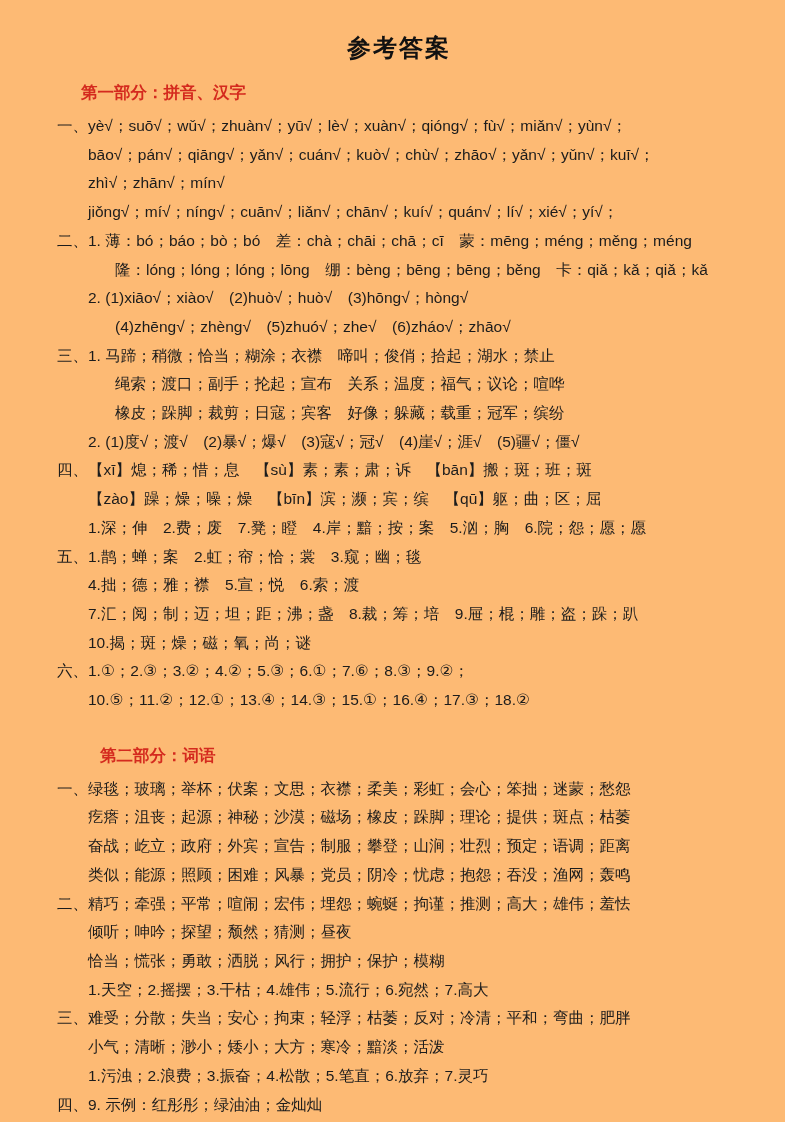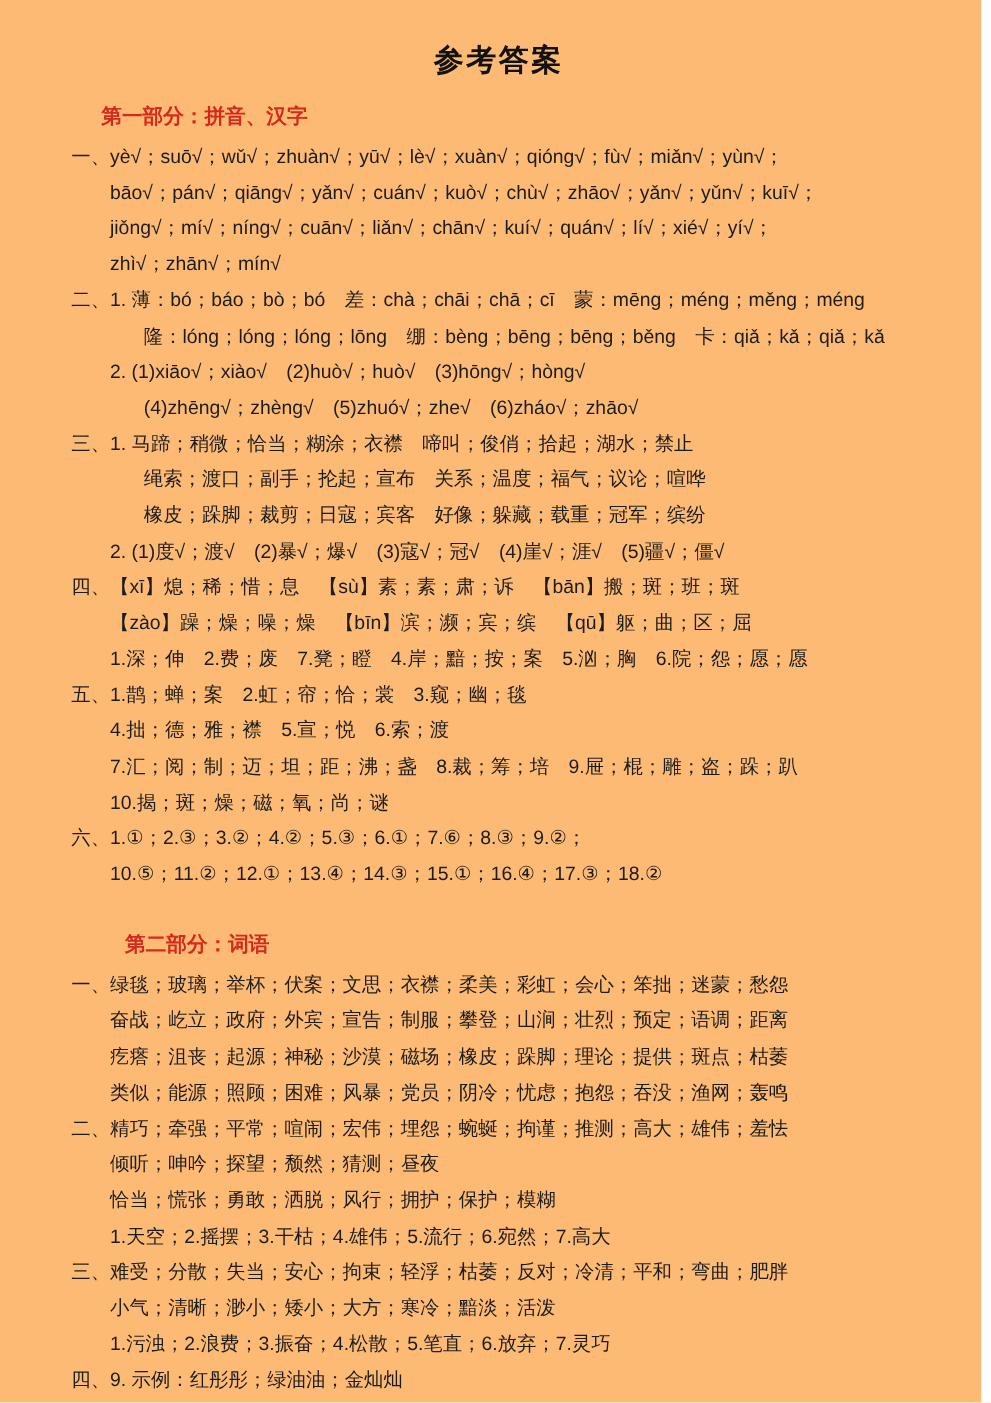--- a/index.html
+++ b/index.html
@@ -52,22 +52,22 @@
 </head>
 <body>
 
 <main class="page">
   <h1 class="doc-title">参考答案</h1>
   <div id="sections-root">
       <section class="section">
         <h2 class="section-heading" style="color: rgb(212, 42, 30); margin-left: 24px;">第一部分：拼音、汉字</h2>
         <p class="answer-line indent-0">一、yè√；suō√；wǔ√；zhuàn√；yū√；lè√；xuàn√；qióng√；fù√；miǎn√；yùn√；</p>
         <p class="answer-line indent-1">bāo√；pán√；qiāng√；yǎn√；cuán√；kuò√；chù√；zhāo√；yǎn√；yǔn√；kuī√；</p>
+        <p class="answer-line indent-1">zhì√；zhān√；mín√</p>
         <p class="answer-line indent-1">jiǒng√；mí√；níng√；cuān√；liǎn√；chān√；kuí√；quán√；lí√；xié√；yí√；</p>
-        <p class="answer-line indent-1">zhì√；zhān√；mín√</p>
         <p class="answer-line indent-0">二、1. 薄：bó；báo；bò；bó　差：chà；chāi；chā；cī　蒙：mēng；méng；měng；méng</p>
         <p class="answer-line indent-2">隆：lóng；lóng；lóng；lōng　绷：bèng；bēng；bēng；běng　卡：qiǎ；kǎ；qiǎ；kǎ</p>
         <p class="answer-line indent-1">2. (1)xiāo√；xiào√　(2)huò√；huò√　(3)hōng√；hòng√</p>
         <p class="answer-line indent-2">(4)zhēng√；zhèng√　(5)zhuó√；zhe√　(6)zháo√；zhāo√</p>
         <p class="answer-line indent-0">三、1. 马蹄；稍微；恰当；糊涂；衣襟　啼叫；俊俏；拾起；湖水；禁止</p>
         <p class="answer-line indent-2">绳索；渡口；副手；抡起；宣布　关系；温度；福气；议论；喧哗</p>
         <p class="answer-line indent-2">橡皮；跺脚；裁剪；日寇；宾客　好像；躲藏；载重；冠军；缤纷</p>
         <p class="answer-line indent-1">2. (1)度√；渡√　(2)暴√；爆√　(3)寇√；冠√　(4)崖√；涯√　(5)疆√；僵√</p>
         <p class="answer-line indent-0">四、【xī】熄；稀；惜；息　【sù】素；素；肃；诉　【bān】搬；斑；班；斑</p>
         <p class="answer-line indent-1">【zào】躁；燥；噪；燥　【bīn】滨；濒；宾；缤　【qū】躯；曲；区；屈</p>
@@ -75,22 +75,22 @@
         <p class="answer-line indent-0">五、1.鹊；蝉；案　2.虹；帘；恰；裳　3.窥；幽；毯</p>
         <p class="answer-line indent-1">4.拙；德；雅；襟　5.宣；悦　6.索；渡</p>
         <p class="answer-line indent-1">7.汇；阅；制；迈；坦；距；沸；盏　8.裁；筹；培　9.屉；棍；雕；盗；跺；趴</p>
         <p class="answer-line indent-1">10.揭；斑；燥；磁；氧；尚；谜</p>
         <p class="answer-line indent-0">六、1.①；2.③；3.②；4.②；5.③；6.①；7.⑥；8.③；9.②；</p>
         <p class="answer-line indent-1">10.⑤；11.②；12.①；13.④；14.③；15.①；16.④；17.③；18.②</p>
       </section>
       <section class="section">
         <h2 class="section-heading" style="color: rgb(212, 42, 30); margin-left: 43px;">第二部分：词语</h2>
         <p class="answer-line indent-0">一、绿毯；玻璃；举杯；伏案；文思；衣襟；柔美；彩虹；会心；笨拙；迷蒙；愁怨</p>
+        <p class="answer-line indent-1">疙瘩；沮丧；起源；神秘；沙漠；磁场；橡皮；跺脚；理论；提供；斑点；枯萎</p>
         <p class="answer-line indent-1">奋战；屹立；政府；外宾；宣告；制服；攀登；山涧；壮烈；预定；语调；距离</p>
-        <p class="answer-line indent-1">疙瘩；沮丧；起源；神秘；沙漠；磁场；橡皮；跺脚；理论；提供；斑点；枯萎</p>
         <p class="answer-line indent-1">类似；能源；照顾；困难；风暴；党员；阴冷；忧虑；抱怨；吞没；渔网；轰鸣</p>
         <p class="answer-line indent-0">二、精巧；牵强；平常；喧闹；宏伟；埋怨；蜿蜒；拘谨；推测；高大；雄伟；羞怯</p>
         <p class="answer-line indent-1">倾听；呻吟；探望；颓然；猜测；昼夜</p>
         <p class="answer-line indent-1">恰当；慌张；勇敢；洒脱；风行；拥护；保护；模糊</p>
         <p class="answer-line indent-1">1.天空；2.摇摆；3.干枯；4.雄伟；5.流行；6.宛然；7.高大</p>
         <p class="answer-line indent-0">三、难受；分散；失当；安心；拘束；轻浮；枯萎；反对；冷清；平和；弯曲；肥胖</p>
         <p class="answer-line indent-1">小气；清晰；渺小；矮小；大方；寒冷；黯淡；活泼</p>
         <p class="answer-line indent-1">1.污浊；2.浪费；3.振奋；4.松散；5.笔直；6.放弃；7.灵巧</p>
         <p class="answer-line indent-0">四、9. 示例：红彤彤；绿油油；金灿灿</p>
       </section>

